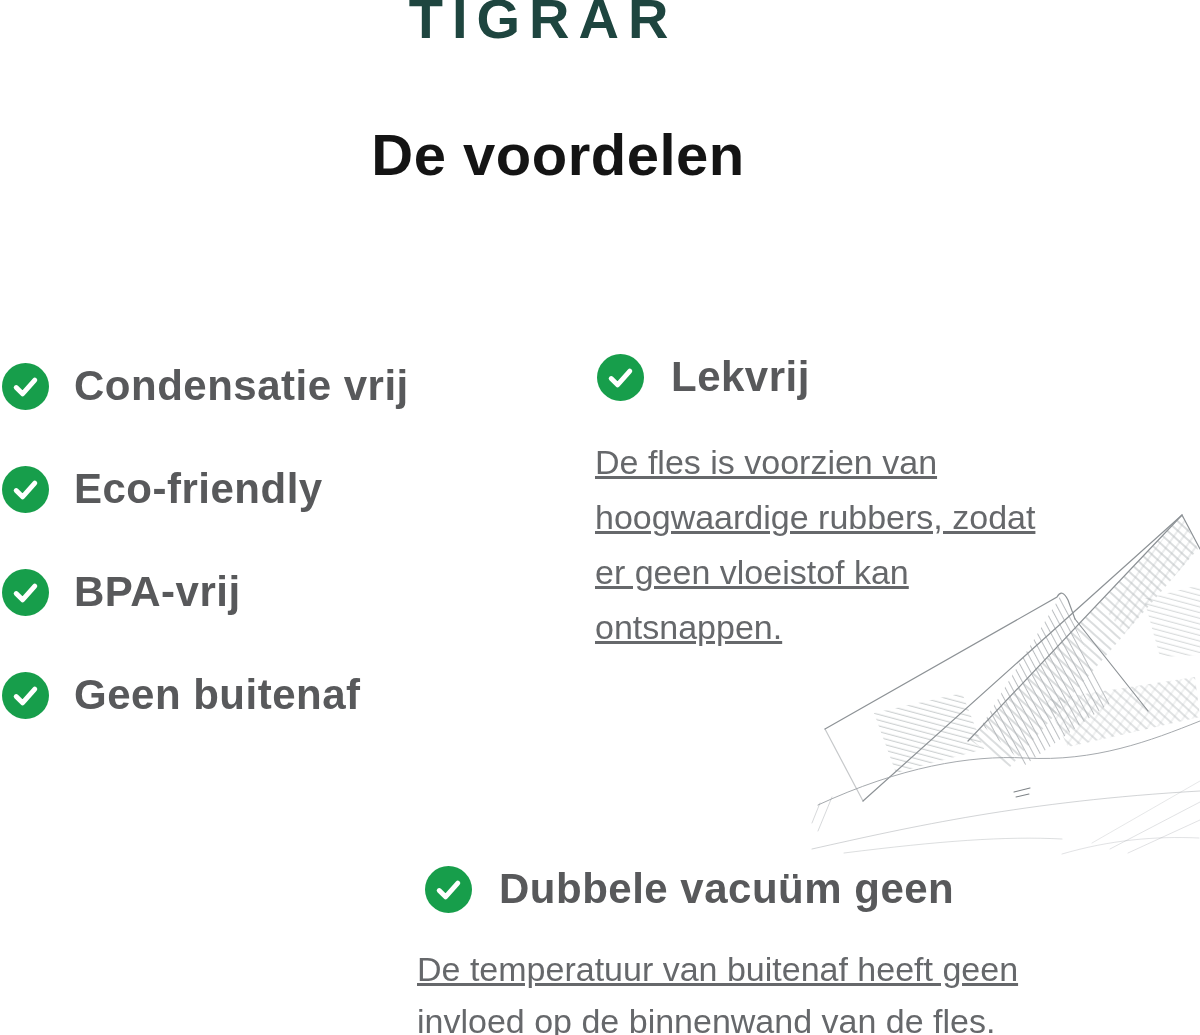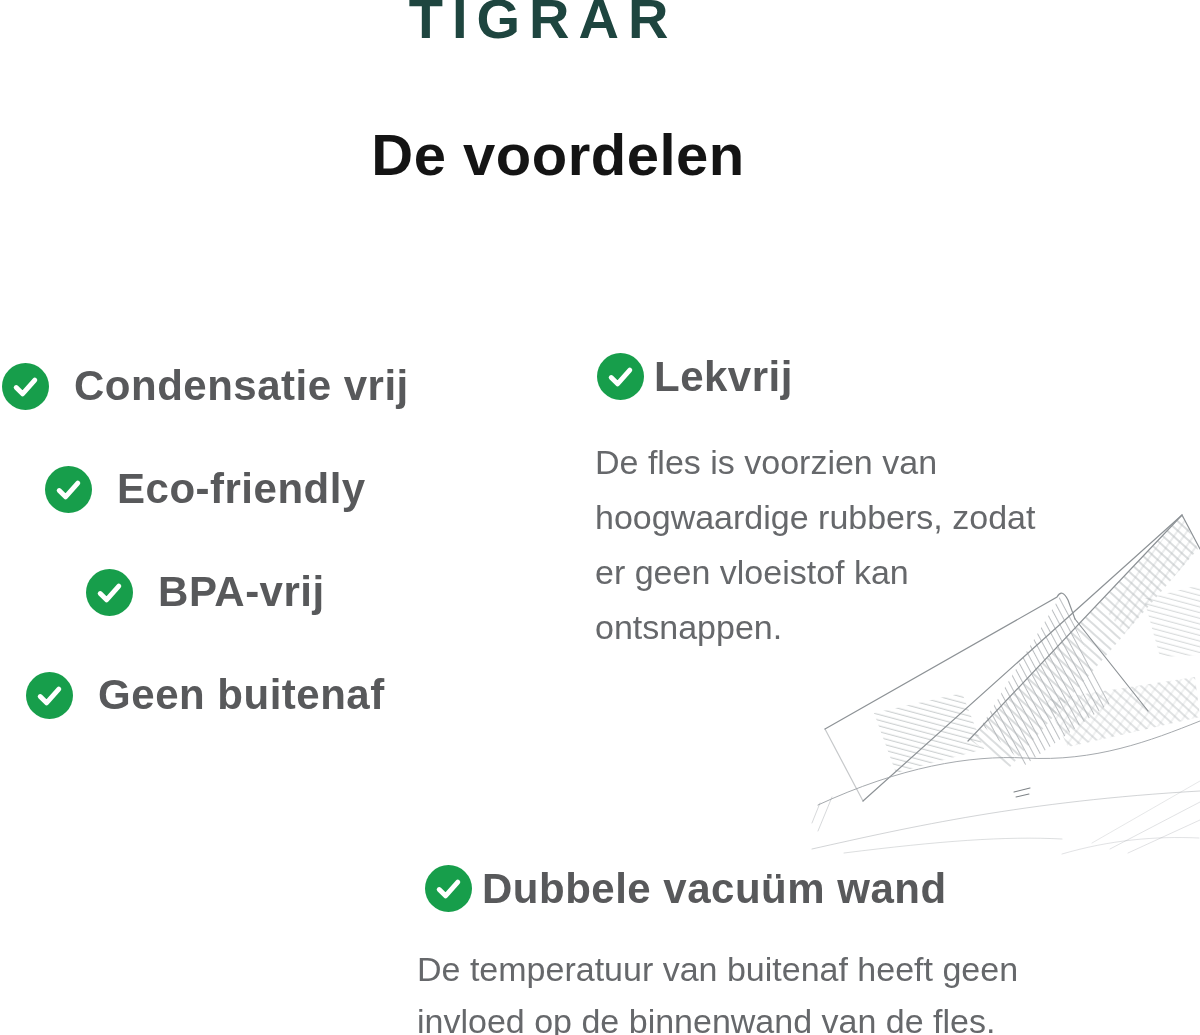--- a/index.html
+++ b/index.html
@@ -25,38 +25,39 @@
     color:#141414;
     padding-left:36px;
   }
 
   .benefits-list {
     position:absolute; left:2px; top:362px;
     list-style:none;
   }
   .benefit-item {
     display:flex; align-items:center; gap:25px;
-    height:48px; margin-bottom:55px;justify-content:center;
+    height:48px; margin-bottom:55px;
   }
   .check { width:47px; height:47px; flex:0 0 47px; display:inline-block; }
   .check svg { width:100%; height:100%; display:block; }
   .benefit-label {
     font-size:42px; font-weight:700; letter-spacing:0.5px;
     color:#58595b; white-space:nowrap;
   }
 
   .feature { position:absolute; }
-  .feature-header { display:flex; align-items:flex-start; gap:10px; }
+  .feature-header { display:flex; align-items:center; gap:27px; }
   .feature-title {
     font-size:42px; font-weight:700; letter-spacing:0.5px;
     color:#58595b; white-space:nowrap;
   }
   .feature-desc {
     font-size:34px; font-weight:400; color:#66686b;
     white-space:pre-line;
+    text-decoration:underline;
   }
 
   .feature-lekvrij { left:597px; top:353px; }
   .feature-lekvrij .feature-desc { margin-top:34px; margin-left:-2px; line-height:55px; }
 
   .feature-vacuum { left:425px; top:865px; }
   .feature-vacuum .feature-desc { margin-top:30px; margin-left:-8px; line-height:52px; }
 
   .mountain {
     position:absolute; left:810px; top:505px;
@@ -174,19 +175,19 @@
   </svg>
 
   <section class="feature feature-vacuum">
     <div class="feature-header">
       <span class="check">
         <svg viewBox="0 0 48 48">
             <circle cx="24" cy="24" r="24" fill="#179e4b"></circle>
             <path d="M14.5 25 L21 31.5 L33.5 17.5" fill="none" stroke="#ffffff" stroke-width="5" stroke-linecap="round" stroke-linejoin="round"></path>
           </svg>
       </span>
-      <h2 class="feature-title">Dubbele vacuüm wand</h2>
+      <h2 class="feature-title">Dubbele vacuüm geen</h2>
     </div>
     <p class="feature-desc">De temperatuur van buitenaf heeft geen
 invloed op de binnenwand van de fles.</p>
   </section>
 
 </div>
 
 </body></html>

